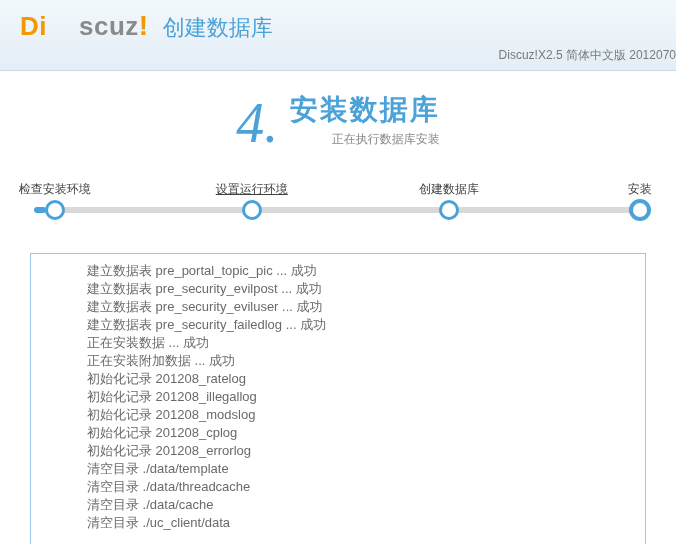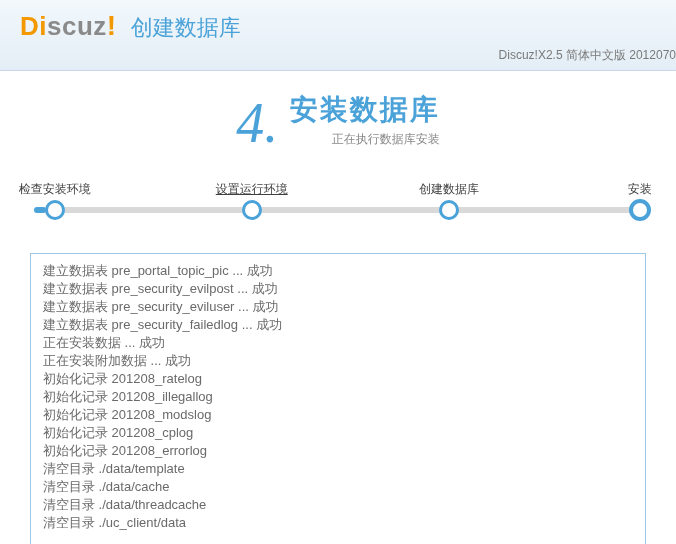--- a/index.html
+++ b/index.html
@@ -21,21 +21,21 @@
     align-items: baseline;
     gap: 14px;
   }
   .logo-brand {
     font-size: 26px;
     font-weight: bold;
     letter-spacing: 0.5px;
   }
   .logo-brand .d { color: #f39800; }
   .logo-brand .i { color: #f39800; }
-  .logo-brand .rest { color: #8a8a8a; }
+  .logo-brand .rest { color: #8a8a8a; margin-left: 32px; }
   .logo-brand .excl { color: #f39800; font-size: 28px; }
   .logo-sub {
     color: #4aa2d9;
     font-size: 22px;
     font-weight: normal;
   }
   .header-meta {
     position: absolute;
     right: 0;
     bottom: 6px;
@@ -125,20 +125,21 @@
     border: 1px solid #9ec9e6;
     padding: 8px 12px;
     height: 310px;
     overflow: hidden;
     font-size: 13px;
     line-height: 18px;
     color: #6a6a6a;
   }
   .log-line {
     white-space: nowrap;
+    margin-left: 44px;
   }
 </style>
 </head>
 <body>
 
 <div class="header">
   <div class="logo">
     <span class="logo-brand">
       <span class="d">D</span><span class="i">i</span><span class="rest">scuz</span><span class="excl">!</span>
     </span>
@@ -176,16 +177,16 @@
     <div class="log-line">建立数据表 pre_security_eviluser ... 成功</div>
     <div class="log-line">建立数据表 pre_security_failedlog ... 成功</div>
     <div class="log-line">正在安装数据 ... 成功</div>
     <div class="log-line">正在安装附加数据 ... 成功</div>
     <div class="log-line">初始化记录 201208_ratelog</div>
     <div class="log-line">初始化记录 201208_illegallog</div>
     <div class="log-line">初始化记录 201208_modslog</div>
     <div class="log-line">初始化记录 201208_cplog</div>
     <div class="log-line">初始化记录 201208_errorlog</div>
     <div class="log-line">清空目录 ./data/template</div>
+    <div class="log-line">清空目录 ./data/threadcache</div>
     <div class="log-line">清空目录 ./data/cache</div>
-    <div class="log-line">清空目录 ./data/threadcache</div>
     <div class="log-line">清空目录 ./uc_client/data</div>
   </div>
 
 </body></html>

